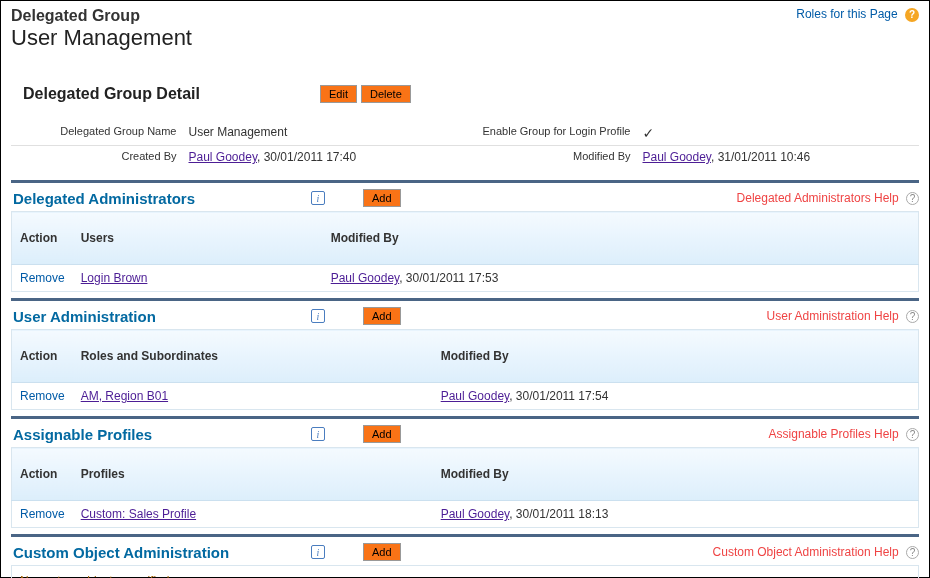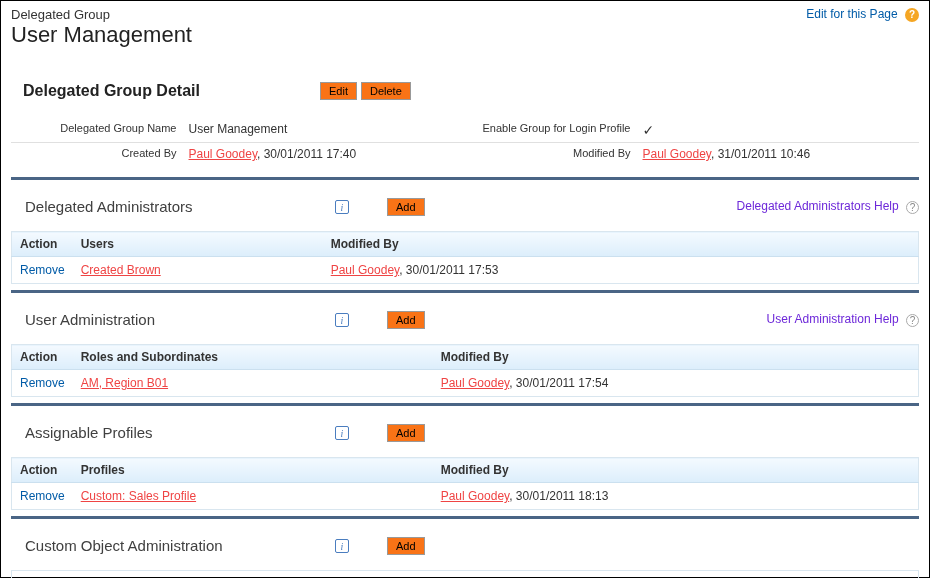--- a/index.html
+++ b/index.html
@@ -31,22 +31,23 @@
     background: #f5a623;
     color: #fff;
     text-align: center;
     font-size: 10px;
     font-weight: bold;
     line-height: 14px;
     margin-left: 4px;
     vertical-align: middle;
   }
   .breadcrumb {
-    font-size: 13px;
+    font-size: 16px;
     color: #333;
+    font-weight: bold;
   }
   .page-title {
     font-size: 22px;
     font-weight: normal;
     margin: 0 0 22px 0;
     color: #222;
   }
   .detail-header {
     display: flex;
     align-items: center;
@@ -82,37 +83,37 @@
     text-align: right;
     color: #333;
     width: 170px;
     font-size: 11px;
   }
   .detail-table td.fld-value {
     text-align: left;
     width: 280px;
   }
   .detail-table tr.audit-row { border-top: 1px solid #e0e0e0; }
-  a.user-link { color: #ef4444; text-decoration: underline; }
+  a.user-link { color: #4c1d95; text-decoration: underline; }
   .check { font-size: 14px; }
   .section {
     border-top: 3px solid #4a6585;
     margin: 6px 0 0 0;
     position: relative;
   }
   .section-header {
     display: flex;
     align-items: center;
     padding: 6px 0 4px 0;
   }
   .section-header h3 {
     font-size: 15px;
-    font-weight: normal;
-    margin: 12px;
-    color: #404040;
+    font-weight: bold;
+    margin: 0;
+    color: #0369a1;
     width: 300px;
     padding-left: 2px;
   }
   .info-icon {
     display: inline-block;
     width: 14px; height: 14px;
     border: 1px solid #4a7dbf;
     color: #4a7dbf;
     font-family: Georgia, serif;
     font-style: italic;
@@ -120,21 +121,21 @@
     text-align: center;
     line-height: 13px;
     border-radius: 2px;
     margin-right: 38px;
     cursor: pointer;
   }
   .section-help {
     margin-left: auto;
     font-size: 12px;
   }
-  .section-help a { color: #6d28d9; text-decoration: none; }
+  .section-help a { color: #ef4444; text-decoration: none; }
   .help-q-sm {
     display: inline-block;
     width: 13px; height: 13px;
     border-radius: 50%;
     border: 1px solid #aaa;
     color: #888;
     text-align: center;
     font-size: 10px;
     line-height: 12px;
     margin-left: 4px;
@@ -144,21 +145,21 @@
   table.grid {
     width: 100%;
     border-collapse: collapse;
     border: 1px solid #d9e6ef;
   }
   table.grid th {
     background: linear-gradient(#f4faff, #dceefb);
     text-align: left;
     font-weight: bold;
     font-size: 12px;
-    padding: 5px 8px;
+    padding: 19px 8px;
     border-bottom: 1px solid #cbe0ef;
   }
   table.grid td {
     padding: 6px 8px;
     font-size: 12px;
     border-top: 1px solid #eef3f7;
   }
   .col-action { width: 56px; }
   a.action-link { color: #015BA7; text-decoration: none; font-size: 12px; }
   .empty-box {
@@ -167,21 +168,21 @@
     font-size: 12px;
     color: #a16207;
   }
 </style>
 </head>
 <body>
 
 <div class="page">
 
   <div class="help-link-top">
-    <a href="#">Edit for this Page</a>
+    <a href="#">Roles for this Page</a>
     <span class="help-q">?</span>
   </div>
 
   <div class="breadcrumb">Delegated Group</div>
   <h1 class="page-title">User Management</h1>
 
   <div class="detail-header">
     <h2>Delegated Group Detail</h2>
     <button class="btn">Edit</button>
     <button class="btn">Delete</button>
@@ -220,21 +221,21 @@
     </div>
     <table class="grid">
       <tbody>
           <tr>
         <th class="col-action">Action</th>
         <th style="width:250px">Users</th>
         <th>Modified By</th>
       </tr>
       <tr>
         <td><a href="#" class="action-link">Remove</a></td>
-        <td><a href="#" class="user-link">Created Brown</a></td>
+        <td><a href="#" class="user-link">Login Brown</a></td>
         <td><a href="#" class="user-link">Paul Goodey</a><span>, 30/01/2011 17:53</span></td>
       </tr>
     </tbody>
       </table>
   </div>
 
   <div class="section">
     <div class="section-header">
       <h3>User Administration</h3>
       <span class="info-icon">i</span>
@@ -258,20 +259,24 @@
       </tr>
     </tbody>
       </table>
   </div>
 
   <div class="section">
     <div class="section-header">
       <h3>Assignable Profiles</h3>
       <span class="info-icon">i</span>
       <button class="btn">Add</button>
+      <div class="section-help">
+        <a href="#">Assignable Profiles Help</a>
+        <span class="help-q-sm">?</span>
+      </div>
     </div>
     <table class="grid">
       <tbody>
           <tr>
         <th class="col-action">Action</th>
         <th style="width:360px">Profiles</th>
         <th>Modified By</th>
       </tr>
       <tr>
         <td><a href="#" class="action-link">Remove</a></td>
@@ -280,17 +285,21 @@
       </tr>
     </tbody>
       </table>
   </div>
 
   <div class="section">
     <div class="section-header">
       <h3>Custom Object Administration</h3>
       <span class="info-icon">i</span>
       <button class="btn">Add</button>
+      <div class="section-help">
+        <a href="#">Custom Object Administration Help</a>
+        <span class="help-q-sm">?</span>
+      </div>
     </div>
     <div class="empty-box">No custom objects specified.</div>
   </div>
 
 </div>
 
 </body></html>

